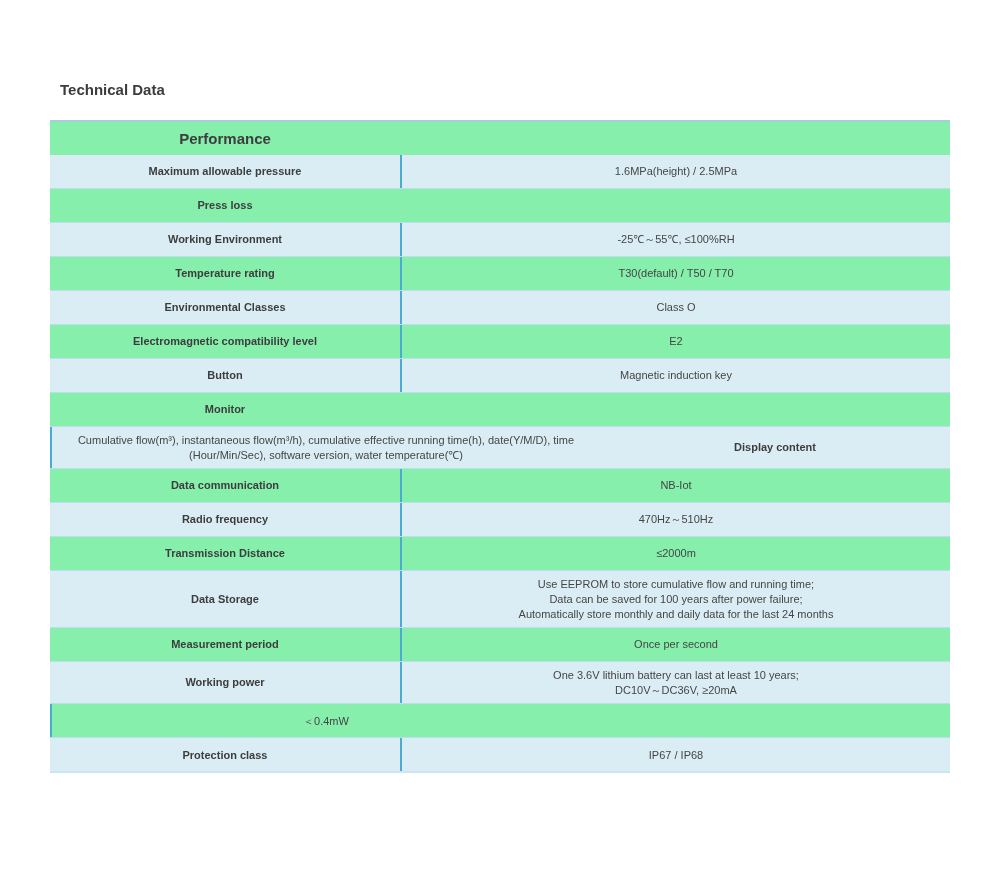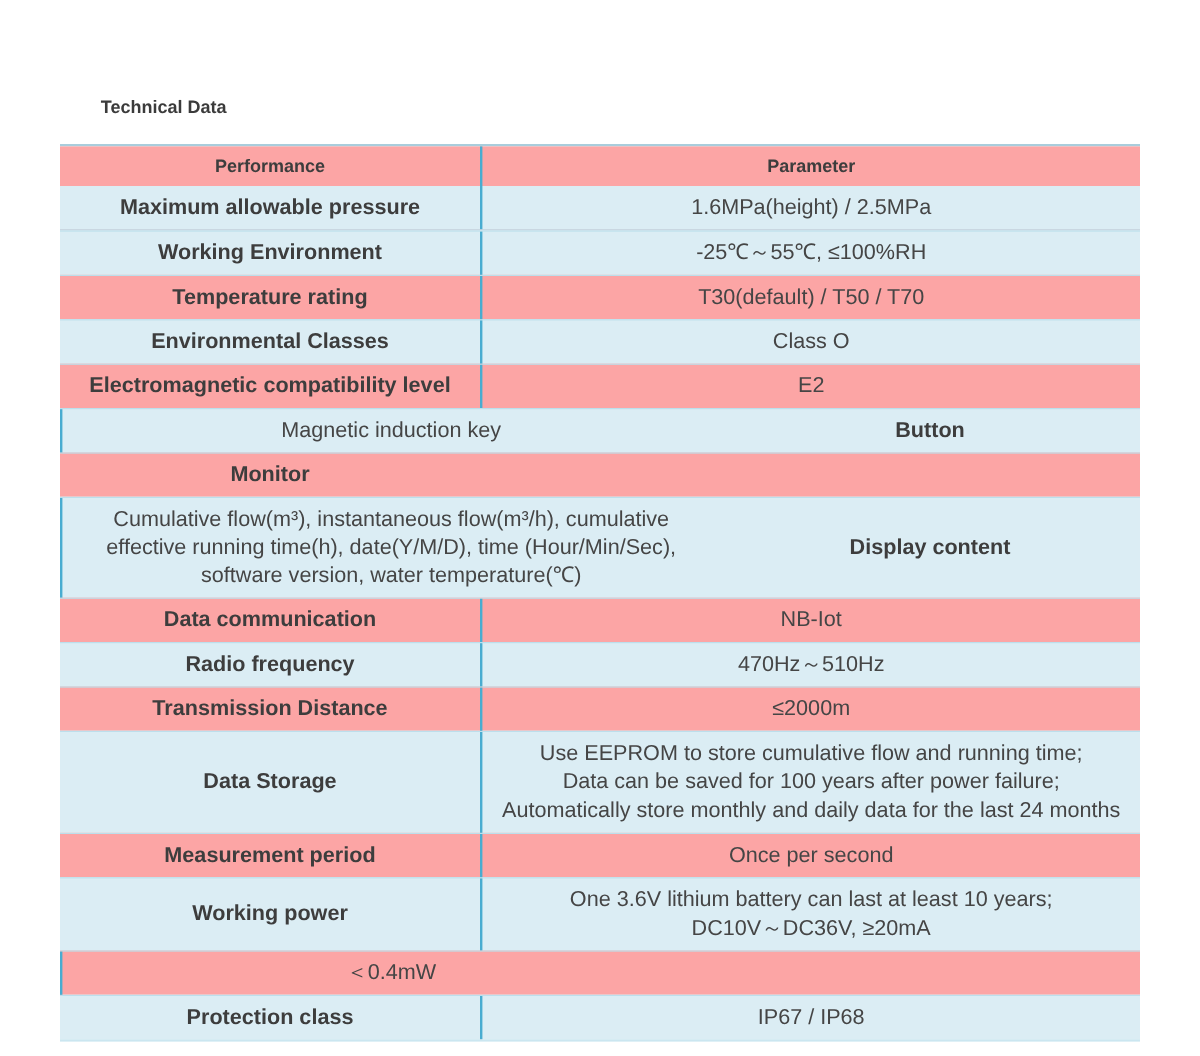--- a/index.html
+++ b/index.html
@@ -7,49 +7,49 @@
     width: 1000px;
     background: #ffffff;
     font-family: "Liberation Sans", sans-serif;
   }
   body {
     position: relative;
     height: 880px;
     overflow: hidden;
   }
   .page-title {
-    margin: 82px 0 0 84px;
+    margin: 82px 0 0 60px;
     font-size: 15px;
     font-weight: bold;
     color: #3b3b3b;
     line-height: 15px;
   }
   .spec-table {
     margin: 23px 0 0 50px;
     width: 900px;
     border-top: 2px solid #a9cddc;
     border-bottom: 2px solid #cbe6f0;
   }
   .row {
     display: flex;
     align-items: stretch;
-    background: #fca5a5;
+    background: #86efac;
   }
   .row + .row {
     border-top: 1px solid #bcdfec;
   }
   .row.shaded { background: #dbedf4; }
   .cell {
     display: flex;
     align-items: center;
     justify-content: center;
     text-align: center;
     padding: 6px 10px;
     min-height: 33px;
-    font-size: 18px;
+    font-size: 11px;
     color: #454545;
     line-height: 1.33;
   }
   .cell.perf {
     width: 350px;
     font-weight: bold;
     color: #3d3d3d;
   }
   .cell.param {
     width: 550px;
@@ -59,48 +59,48 @@
   .row.header .cell { font-weight: bold; color: #3d3d3d; font-size: 15px; }
 </style>
 </head>
 <body>
 
 <h2 class="page-title">Technical Data</h2>
 
 <div class="spec-table">
   <div class="row header">
     <div class="cell perf">Performance</div>
-    <div class="cell param">Parameter</div>
   </div>
   <div id="table-body">
       <div class="row shaded">
         <div class="cell perf">Maximum allowable pressure</div>
         <div class="cell param">1.6MPa(height) / 2.5MPa</div>
       </div>
       <div class="row">
+        <div class="cell perf">Press loss</div>
       </div>
       <div class="row shaded">
         <div class="cell perf">Working Environment</div>
         <div class="cell param">-25℃～55℃, ≤100%RH</div>
       </div>
       <div class="row">
         <div class="cell perf">Temperature rating</div>
         <div class="cell param">T30(default) / T50 / T70</div>
       </div>
       <div class="row shaded">
         <div class="cell perf">Environmental Classes</div>
         <div class="cell param">Class O</div>
       </div>
       <div class="row">
         <div class="cell perf">Electromagnetic compatibility level</div>
         <div class="cell param">E2</div>
       </div>
       <div class="row shaded">
+        <div class="cell perf">Button</div>
         <div class="cell param">Magnetic induction key</div>
-        <div class="cell perf">Button</div>
       </div>
       <div class="row">
         <div class="cell perf">Monitor</div>
       </div>
       <div class="row shaded">
         <div class="cell param">Cumulative flow(m³), instantaneous flow(m³/h), cumulative effective running time(h), date(Y/M/D), time (Hour/Min/Sec), software version, water temperature(℃)</div>
         <div class="cell perf">Display content</div>
       </div>
       <div class="row">
         <div class="cell perf">Data communication</div>

